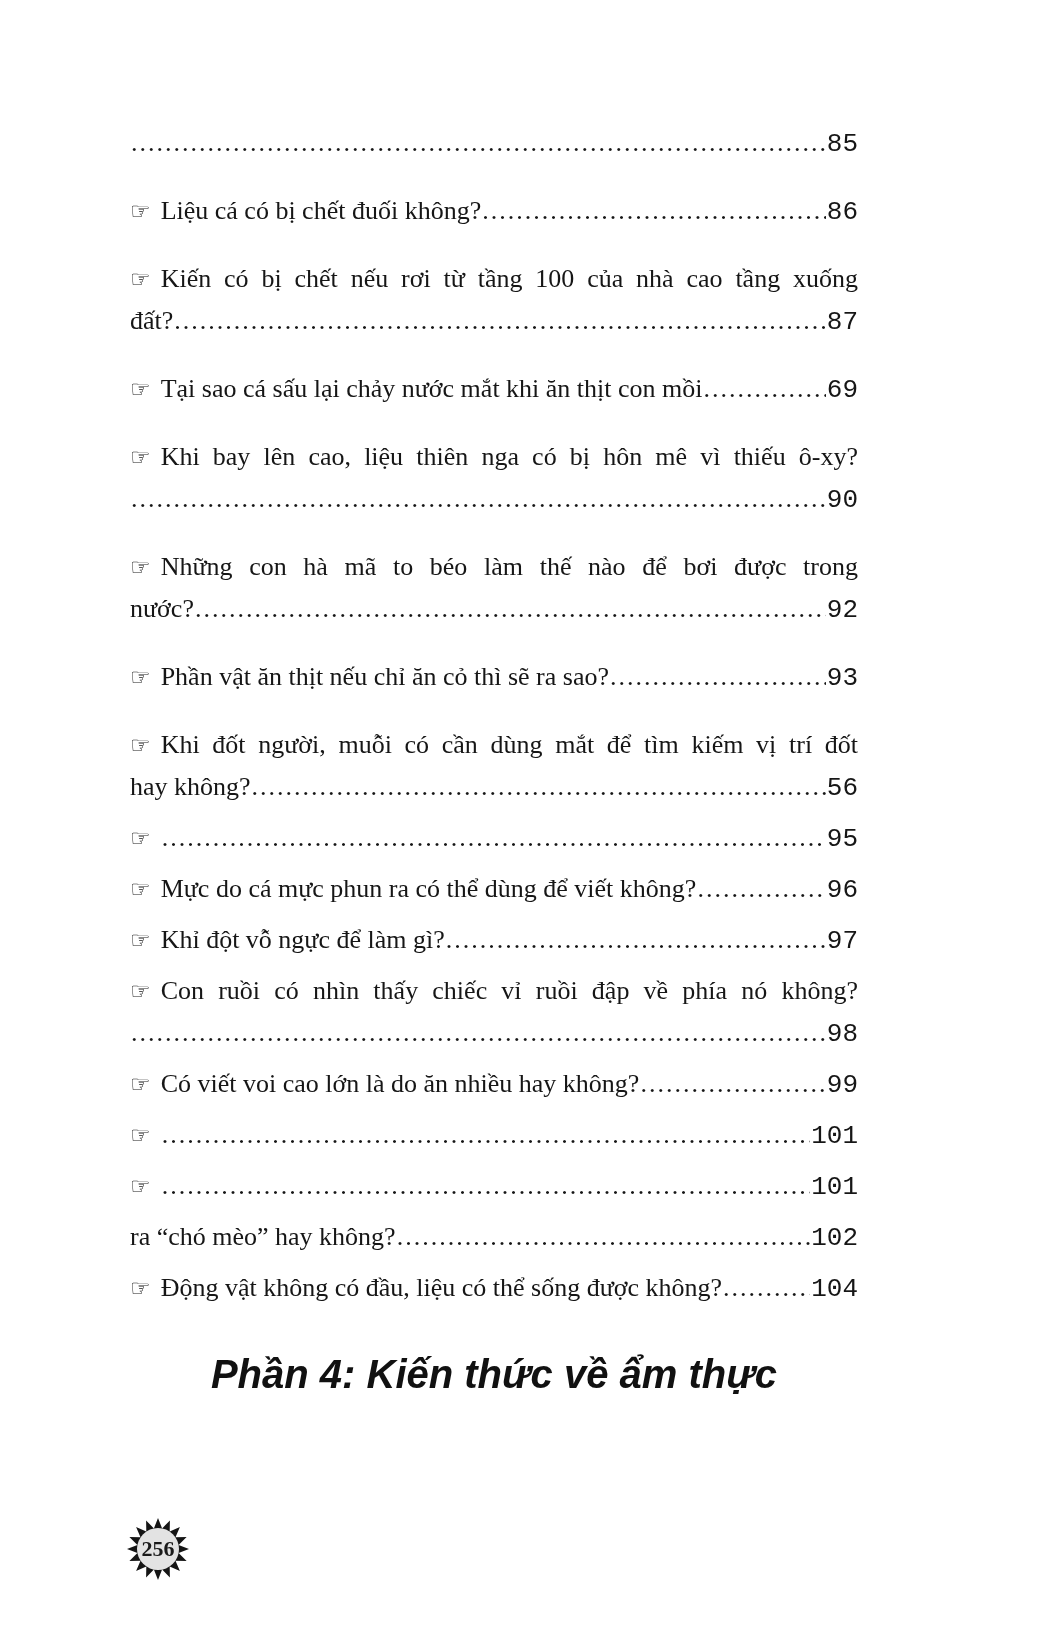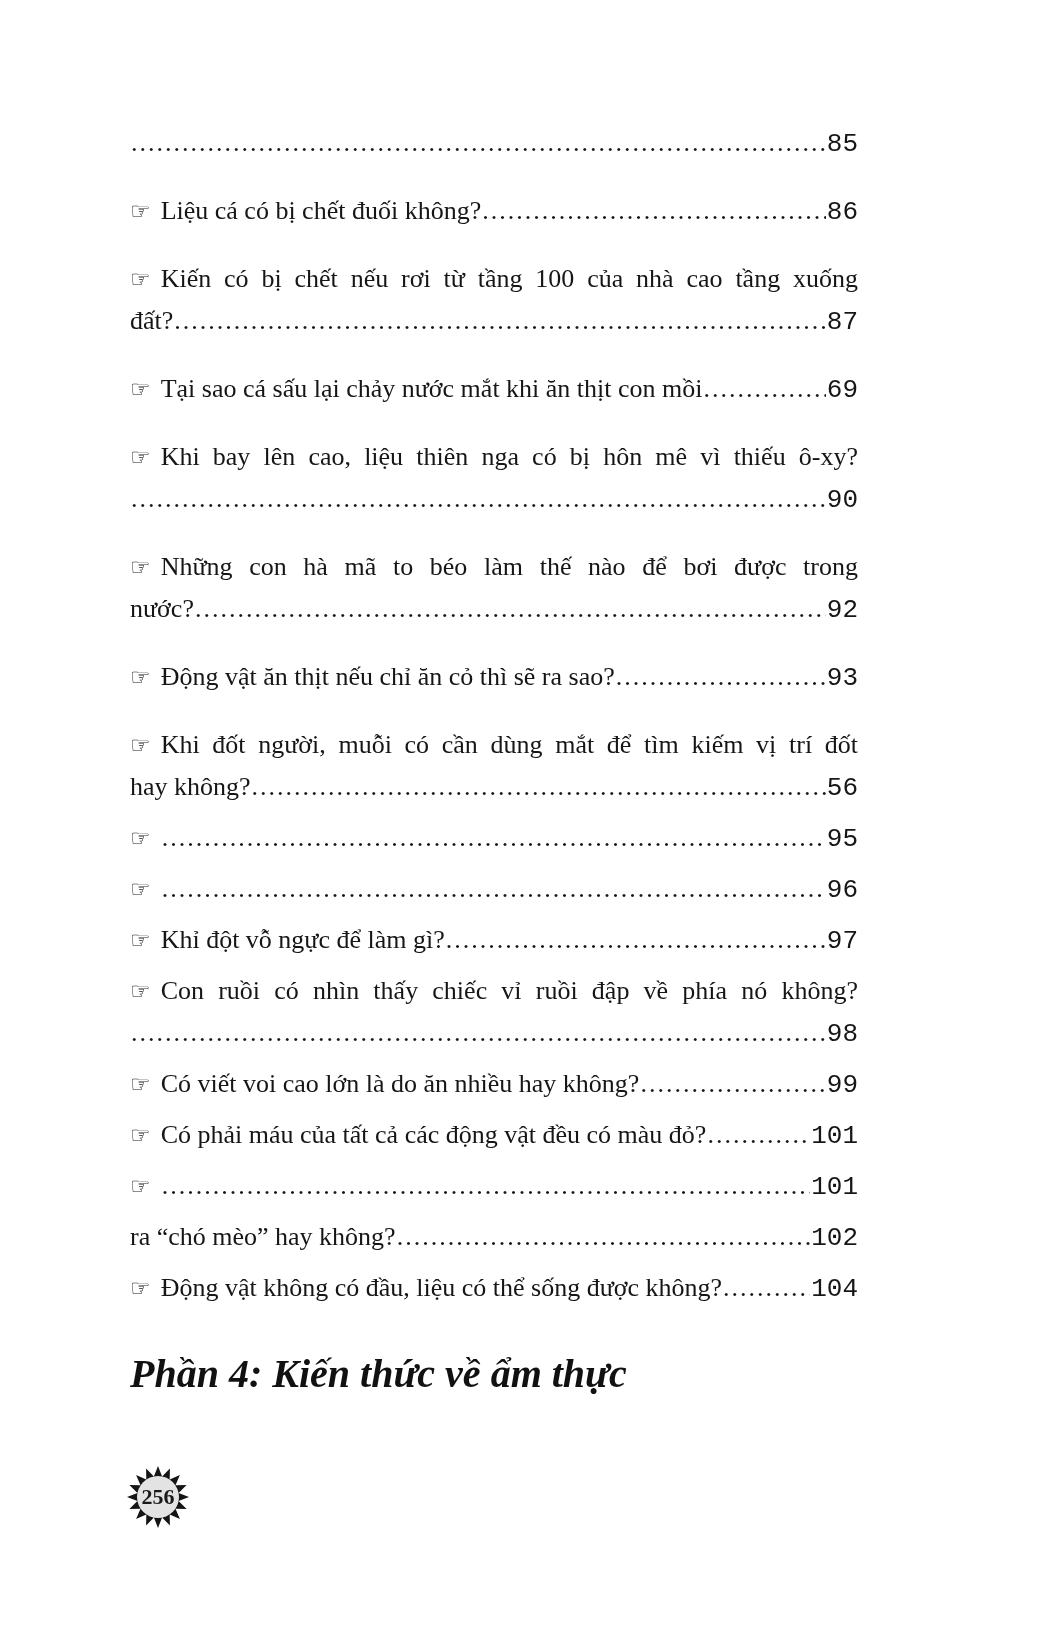--- a/index.html
+++ b/index.html
@@ -43,31 +43,32 @@
     flex: 1 1 auto;
     overflow: hidden;
     white-space: nowrap;
     letter-spacing: 2px;
     margin: 0 1px;
     min-width: 0;
   }
   .pgnum { flex: none; font-family: Liberation Mono, monospace; }
   .section-heading {
     margin-top: 36px;
-    font-family: Liberation Serif, serif;
+    text-align: center;
+    font-family: Liberation Sans, sans-serif;
     font-style: italic;
     font-weight: bold;
     font-size: 40px;
     line-height: 56px;
     color: #111;
   }
   .page-badge {
     position: absolute;
     left: 124px;
-    top: 1466px;
+    top: 1518px;
     width: 68px;
     height: 62px;
   }
   .page-badge svg { width: 100%; height: 100%; display: block; }
   .page-num {
     position: absolute;
     inset: 0;
     display: flex;
     align-items: center;
     justify-content: center;
@@ -123,21 +124,21 @@
         <div class="line full"><span class="hand">☞</span><span>Những con hà mã to béo làm thế nào để bơi được trong</span></div>
         <div class="line leader">
           <span class="entry-text">nước?</span>
           <span class="dots">....................................................................................................................................................................................................................................................................</span>
           <span class="pgnum">92</span>
         </div>
       </div>
       <div class="entry spacious">
         <div class="line leader">
           <span class="hand">☞</span>
-          <span class="entry-text">Động vật ăn thịt nếu chỉ ăn cỏ thì sẽ ra sao?</span>
+          <span class="entry-text">Phần vật ăn thịt nếu chỉ ăn cỏ thì sẽ ra sao?</span>
           <span class="dots">....................................................................................................................................................................................................................................................................</span>
           <span class="pgnum">93</span>
         </div>
       </div>
       <div class="entry">
         <div class="line full"><span class="hand">☞</span><span>Khi đốt người, muỗi có cần dùng mắt để tìm kiếm vị trí đốt</span></div>
         <div class="line leader">
           <span class="entry-text">hay không?</span>
           <span class="dots">....................................................................................................................................................................................................................................................................</span>
           <span class="pgnum">56</span>
@@ -146,20 +147,21 @@
       <div class="entry">
         <div class="line leader">
           <span class="hand">☞</span>
           <span class="dots">....................................................................................................................................................................................................................................................................</span>
           <span class="pgnum">95</span>
         </div>
       </div>
       <div class="entry">
         <div class="line leader">
           <span class="hand">☞</span>
+          <span class="entry-text">Mực do cá mực phun ra có thể dùng để viết không?</span>
           <span class="dots">....................................................................................................................................................................................................................................................................</span>
           <span class="pgnum">96</span>
         </div>
       </div>
       <div class="entry">
         <div class="line leader">
           <span class="hand">☞</span>
           <span class="entry-text">Khỉ đột vỗ ngực để làm gì?</span>
           <span class="dots">....................................................................................................................................................................................................................................................................</span>
           <span class="pgnum">97</span>
@@ -176,21 +178,20 @@
         <div class="line leader">
           <span class="hand">☞</span>
           <span class="entry-text">Có viết voi cao lớn là do ăn nhiều hay không?</span>
           <span class="dots">....................................................................................................................................................................................................................................................................</span>
           <span class="pgnum">99</span>
         </div>
       </div>
       <div class="entry">
         <div class="line leader">
           <span class="hand">☞</span>
-          <span class="entry-text">Có phải máu của tất cả các động vật đều có màu đỏ?</span>
           <span class="dots">....................................................................................................................................................................................................................................................................</span>
           <span class="pgnum">101</span>
         </div>
       </div>
       <div class="entry">
         <div class="line leader">
           <span class="hand">☞</span>
           <span class="dots">....................................................................................................................................................................................................................................................................</span>
           <span class="pgnum">101</span>
         </div>

